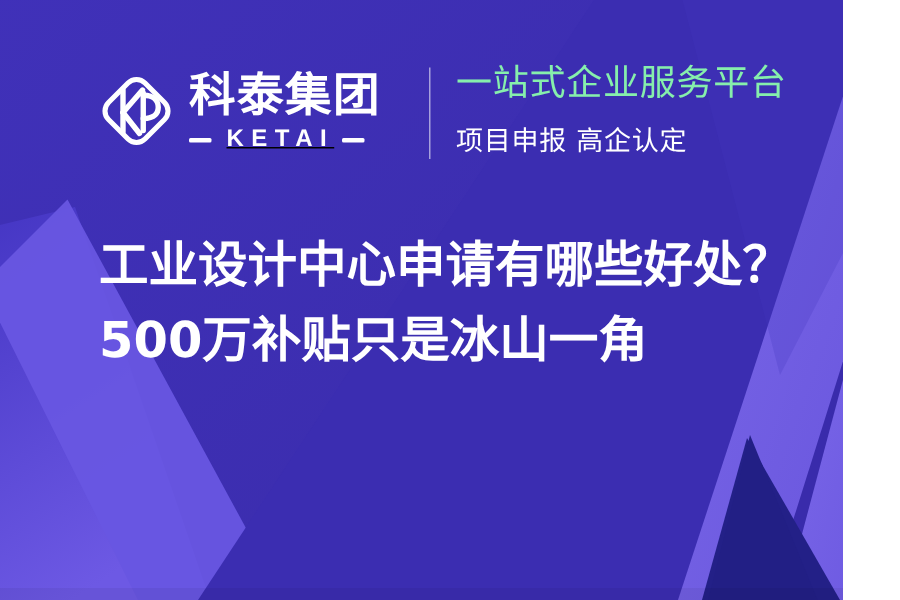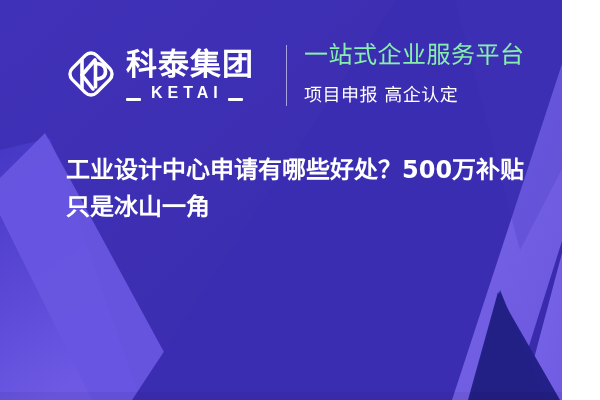--- a/index.html
+++ b/index.html
@@ -57,23 +57,24 @@
     font-family: "DejaVu Sans", "Liberation Sans", sans-serif;
     font-size: 31px;
     font-weight: 700;
     line-height: 1;
     color: #ffffff;
     letter-spacing: 1px;
     white-space: nowrap;
   }
   .wordmark-en-row {
     display: flex;
-    align-items: flex-end;
+    align-items: center;
     margin-top: 5px;
     gap: 5px;
+    text-decoration: underline;
   }
   .rule {
     height: 3px;
     width: 15px;
     background: #ffffff;
     border-radius: 1px;
     flex: 0 0 auto;
   }
   .wordmark-en {
     font-size: 16px;
@@ -121,21 +122,21 @@
     white-space: nowrap;
   }
 
   
   .headline {
     position: absolute;
     left: 66px;
     top: 152px;
     width: 470px;
     font-family: "DejaVu Sans", "Liberation Sans", sans-serif;
-    font-size: 24px;
+    font-size: 33px;
     font-weight: 700;
     color: #ffffff;
     line-height: 1.53;
     letter-spacing: 0px;
     word-break: break-all;
     overflow-wrap: anywhere;
   }
 </style>
 </head>
 <body>

